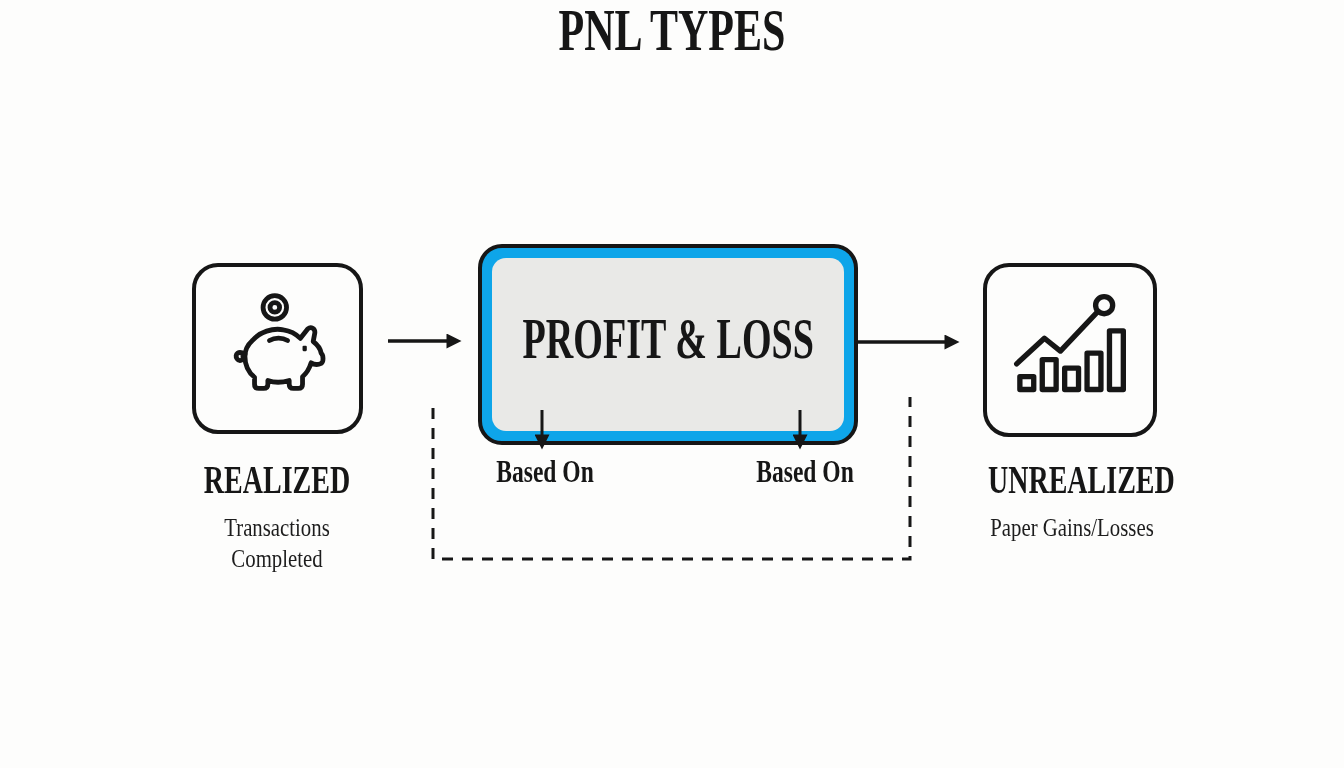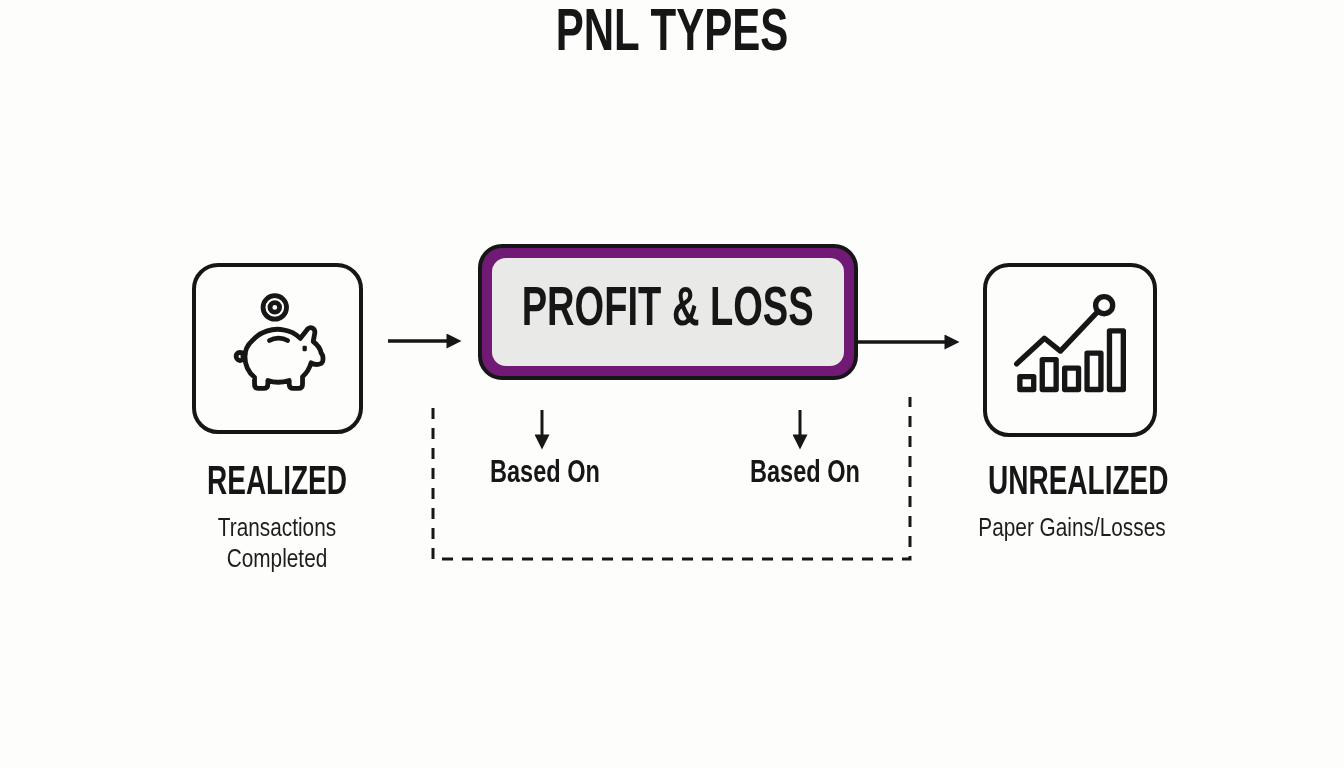--- a/index.html
+++ b/index.html
@@ -2,21 +2,21 @@
 <html><head>
 <meta charset="utf-8">
 <style>
   * { margin: 0; padding: 0; box-sizing: border-box; }
   html, body { background: #fdfdfc; }
   .canvas {
     position: relative;
     width: 1344px;
     height: 768px;
     background: #fdfdfc;
-    font-family: Liberation Sans, sans-serif;
+    font-family: Liberation Serif, serif;
     color: #161616;
     overflow: hidden;
   }
   .abs { position: absolute; }
   .ctr { text-align: center; }
 
   
   .cond { transform: scaleX(0.70); transform-origin: center; white-space: nowrap; }
   .cond76 { transform: scaleX(0.76); transform-origin: center; white-space: nowrap; }
   .cond80 { transform: scaleX(0.80); transform-origin: center; white-space: nowrap; }
@@ -37,23 +37,23 @@
   .right-box { left: 983px; top: 263px; width: 174px; height: 174px; }
 
   .node-label {
     font-size: 40px; font-weight: 700; line-height: 1;
   }
   .node-sub {
     font-size: 26px; font-weight: 400; line-height: 31px; color: #1d1d1d;
   }
 
   .center-box {
-    left: 478px; top: 244px; width: 380px; height: 136px;
+    left: 478px; top: 244px; width: 380px; height: 201px;
     border: 4px solid #161616; border-radius: 24px;
-    background: #701a75;
+    background: #0ea5e9;
   }
   .center-box-inner {
     position: absolute; left: 10px; top: 10px; right: 10px; bottom: 10px;
     background: #e9e9e7; border-radius: 14px;
     display: flex; align-items: center; justify-content: center;
   }
   .center-box-label {
     font-size: 56px; font-weight: 700; line-height: 1; margin-top: -12px;
     transform: scaleX(0.68); transform-origin: center; white-space: nowrap;
   }

